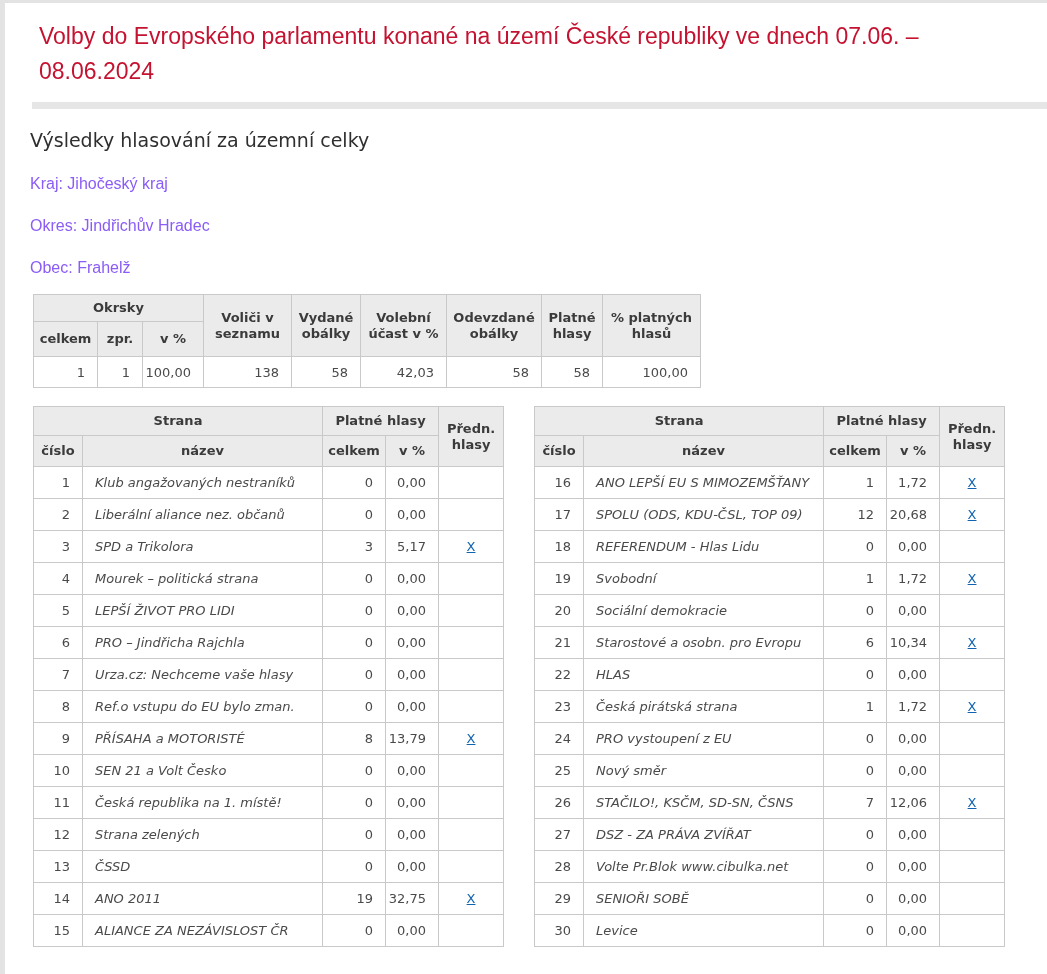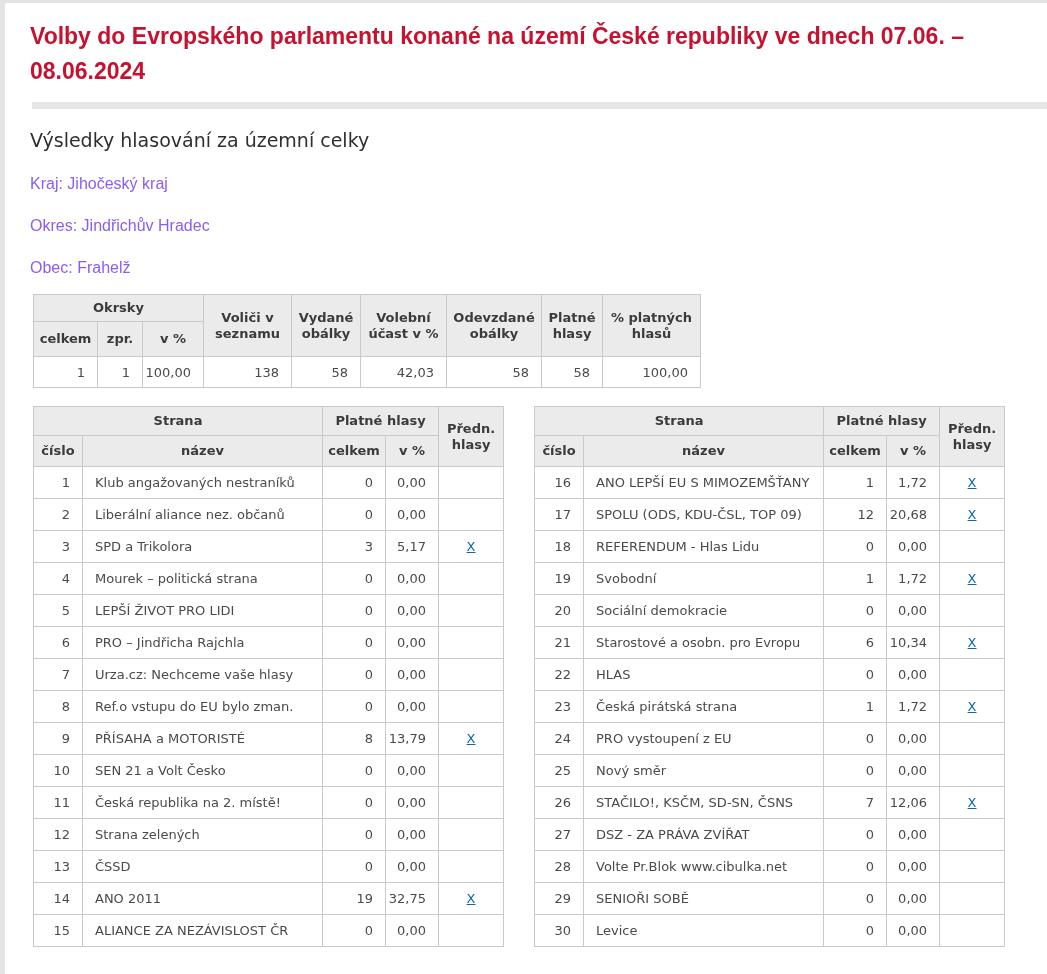--- a/index.html
+++ b/index.html
@@ -17,25 +17,25 @@
   *{box-sizing:border-box;margin:0;padding:0;}
   html,body{background:#ffffff;}
   body{
     width:1047px;height:974px;
     border-left:5px solid var(--edge);
     border-top:3px solid var(--edge);
     font-family:"Liberation Sans",sans-serif;
     overflow:hidden;
   }
   .page-title{
-    margin:16px 45px 0 25px;
+    margin:16px 45px 0 34px;
     color:var(--title-red);
     font-size:23px;
     line-height:35px;
-    font-weight:bold;
+    font-weight:normal;
   }
   .title-divider{
     height:7px;
     background:var(--divider);
     margin:13px 0 0 27px;
   }
   .section-heading{
     margin:20px 8px 0 25px;
     color:var(--text-dark);
     font-family:"DejaVu Sans",sans-serif;
@@ -64,21 +64,21 @@
     font-size:13px;
     text-align:center;
     line-height:16px;
     padding:2px 4px;
     vertical-align:middle;
   }
   td{background:#ffffff;vertical-align:middle;}
   td.num{text-align:right;padding:2px 12px 2px 2px;}
   td.name{
     text-align:left;padding:2px 6px 2px 12px;
-    white-space:nowrap;overflow:hidden;
+    white-space:nowrap;overflow:hidden;font-style:italic;
   }
   td.pref{text-align:center;padding:2px;}
   a.xlink{
     color:var(--link-blue);
     text-decoration:underline;
     cursor:pointer;
   }
   
   .summary{margin:17px 0 0 28px;width:667px;}
   .summary tr.h1 th{height:27px;}
@@ -234,21 +234,21 @@
         </tr>
         <tr>
           <td class="num">10</td>
           <td class="name">SEN 21 a Volt Česko</td>
           <td class="num">0</td>
           <td class="num">0,00</td>
           <td class="pref"></td>
         </tr>
         <tr>
           <td class="num">11</td>
-          <td class="name">Česká republika na 2. místě!</td>
+          <td class="name">Česká republika na 1. místě!</td>
           <td class="num">0</td>
           <td class="num">0,00</td>
           <td class="pref"></td>
         </tr>
         <tr>
           <td class="num">12</td>
           <td class="name">Strana zelených</td>
           <td class="num">0</td>
           <td class="num">0,00</td>
           <td class="pref"></td>

